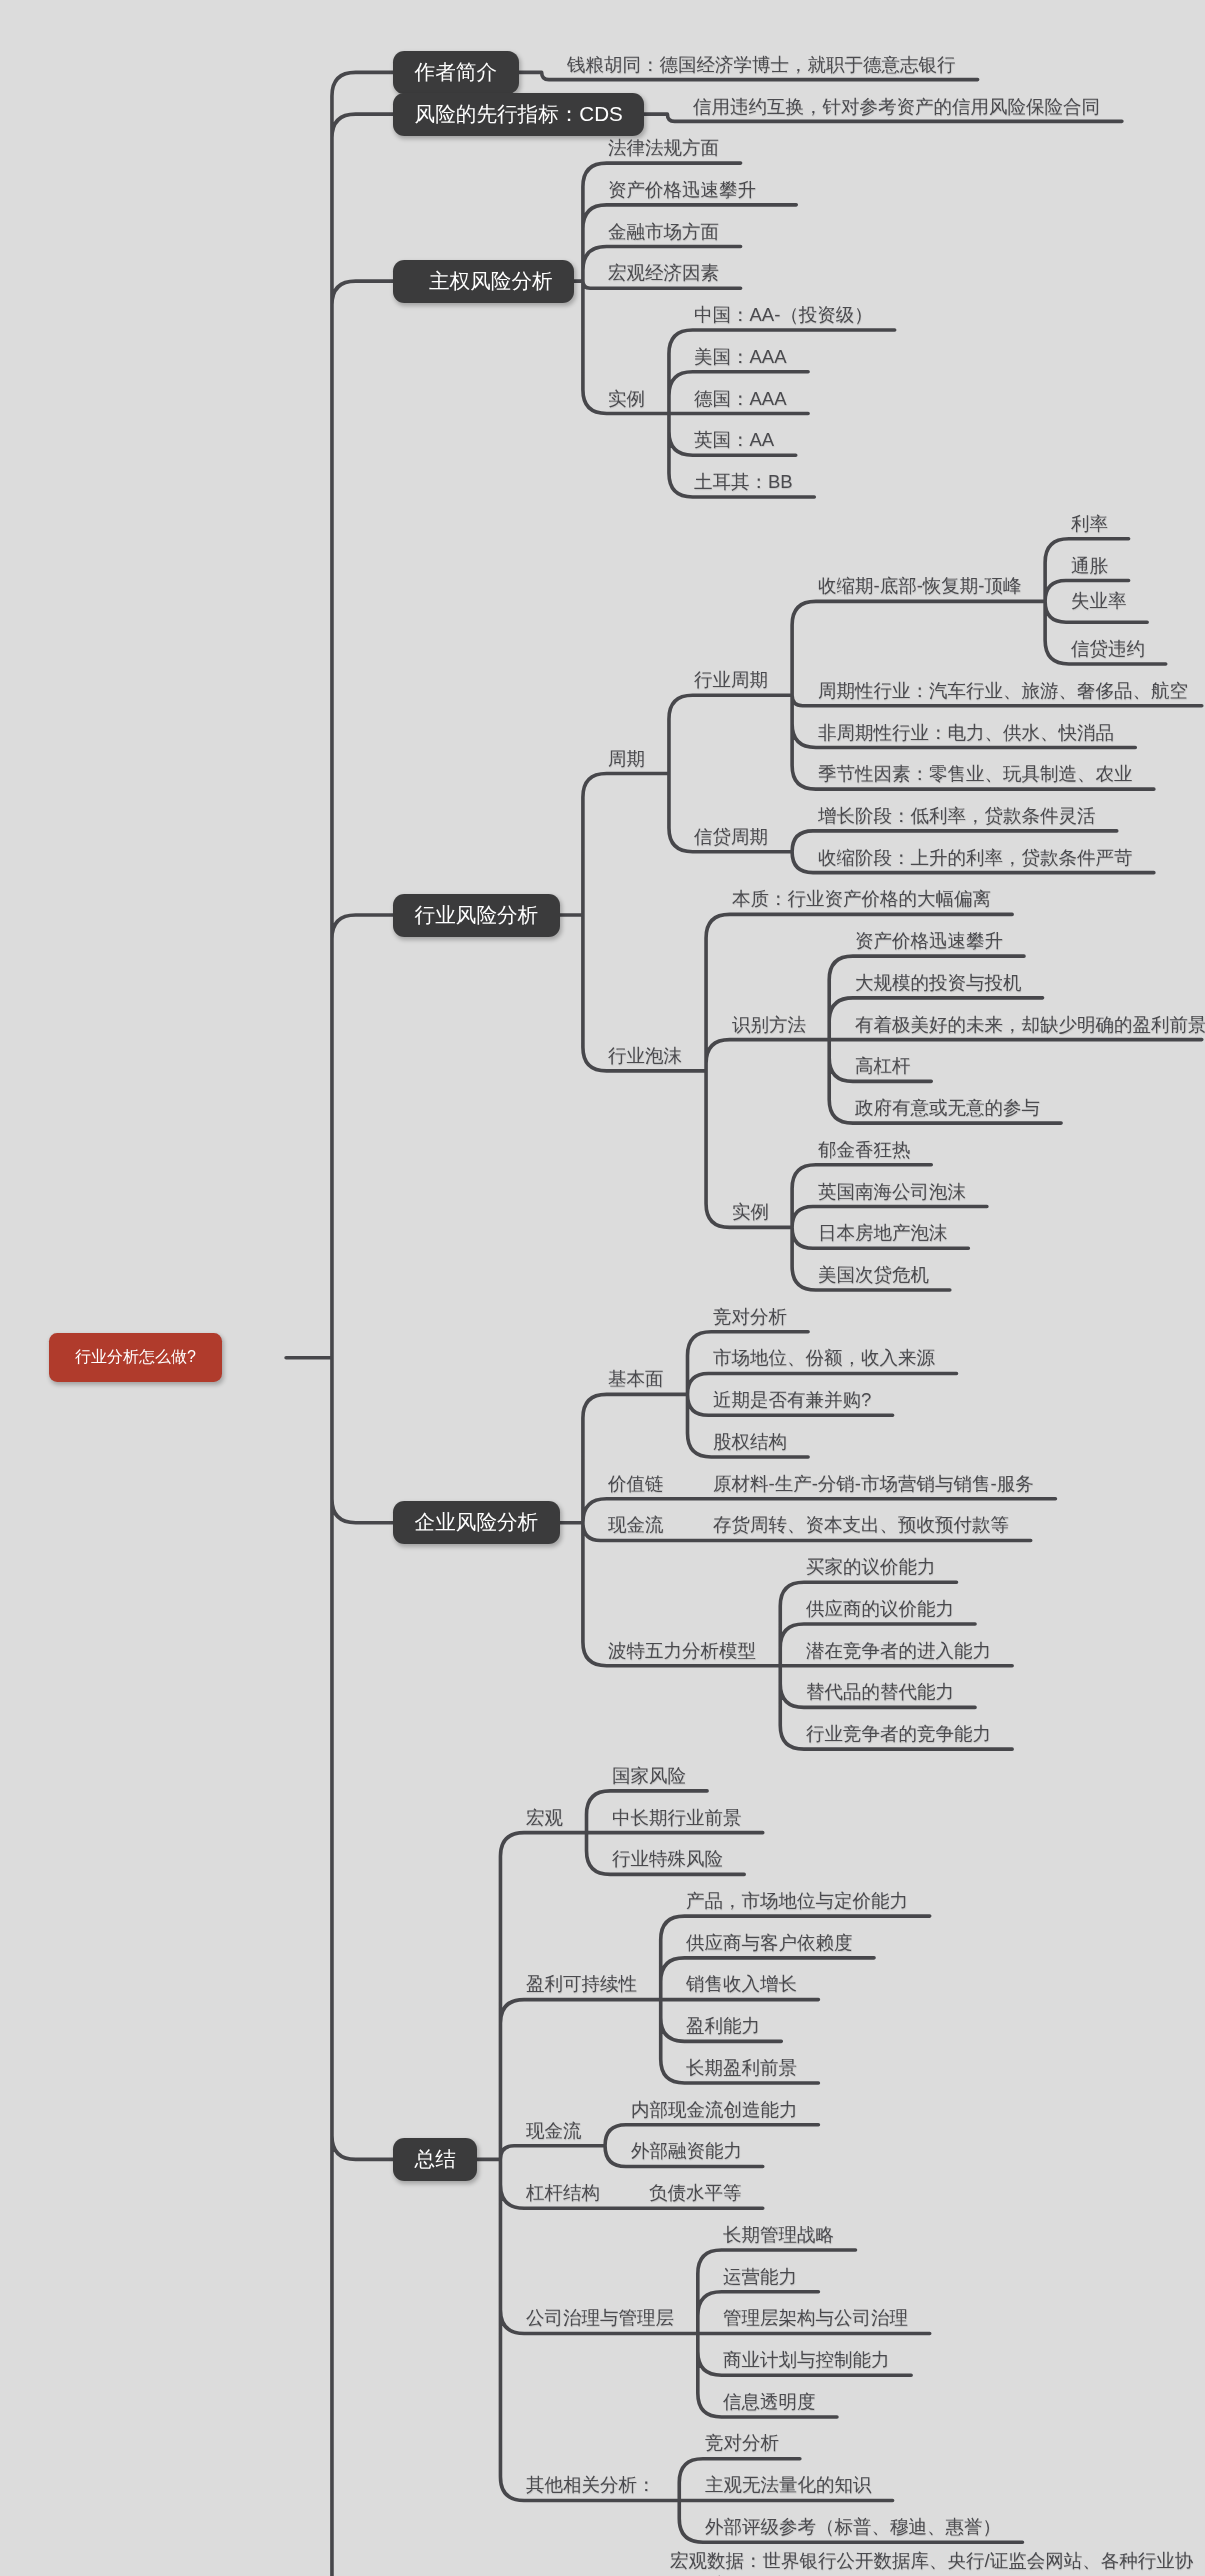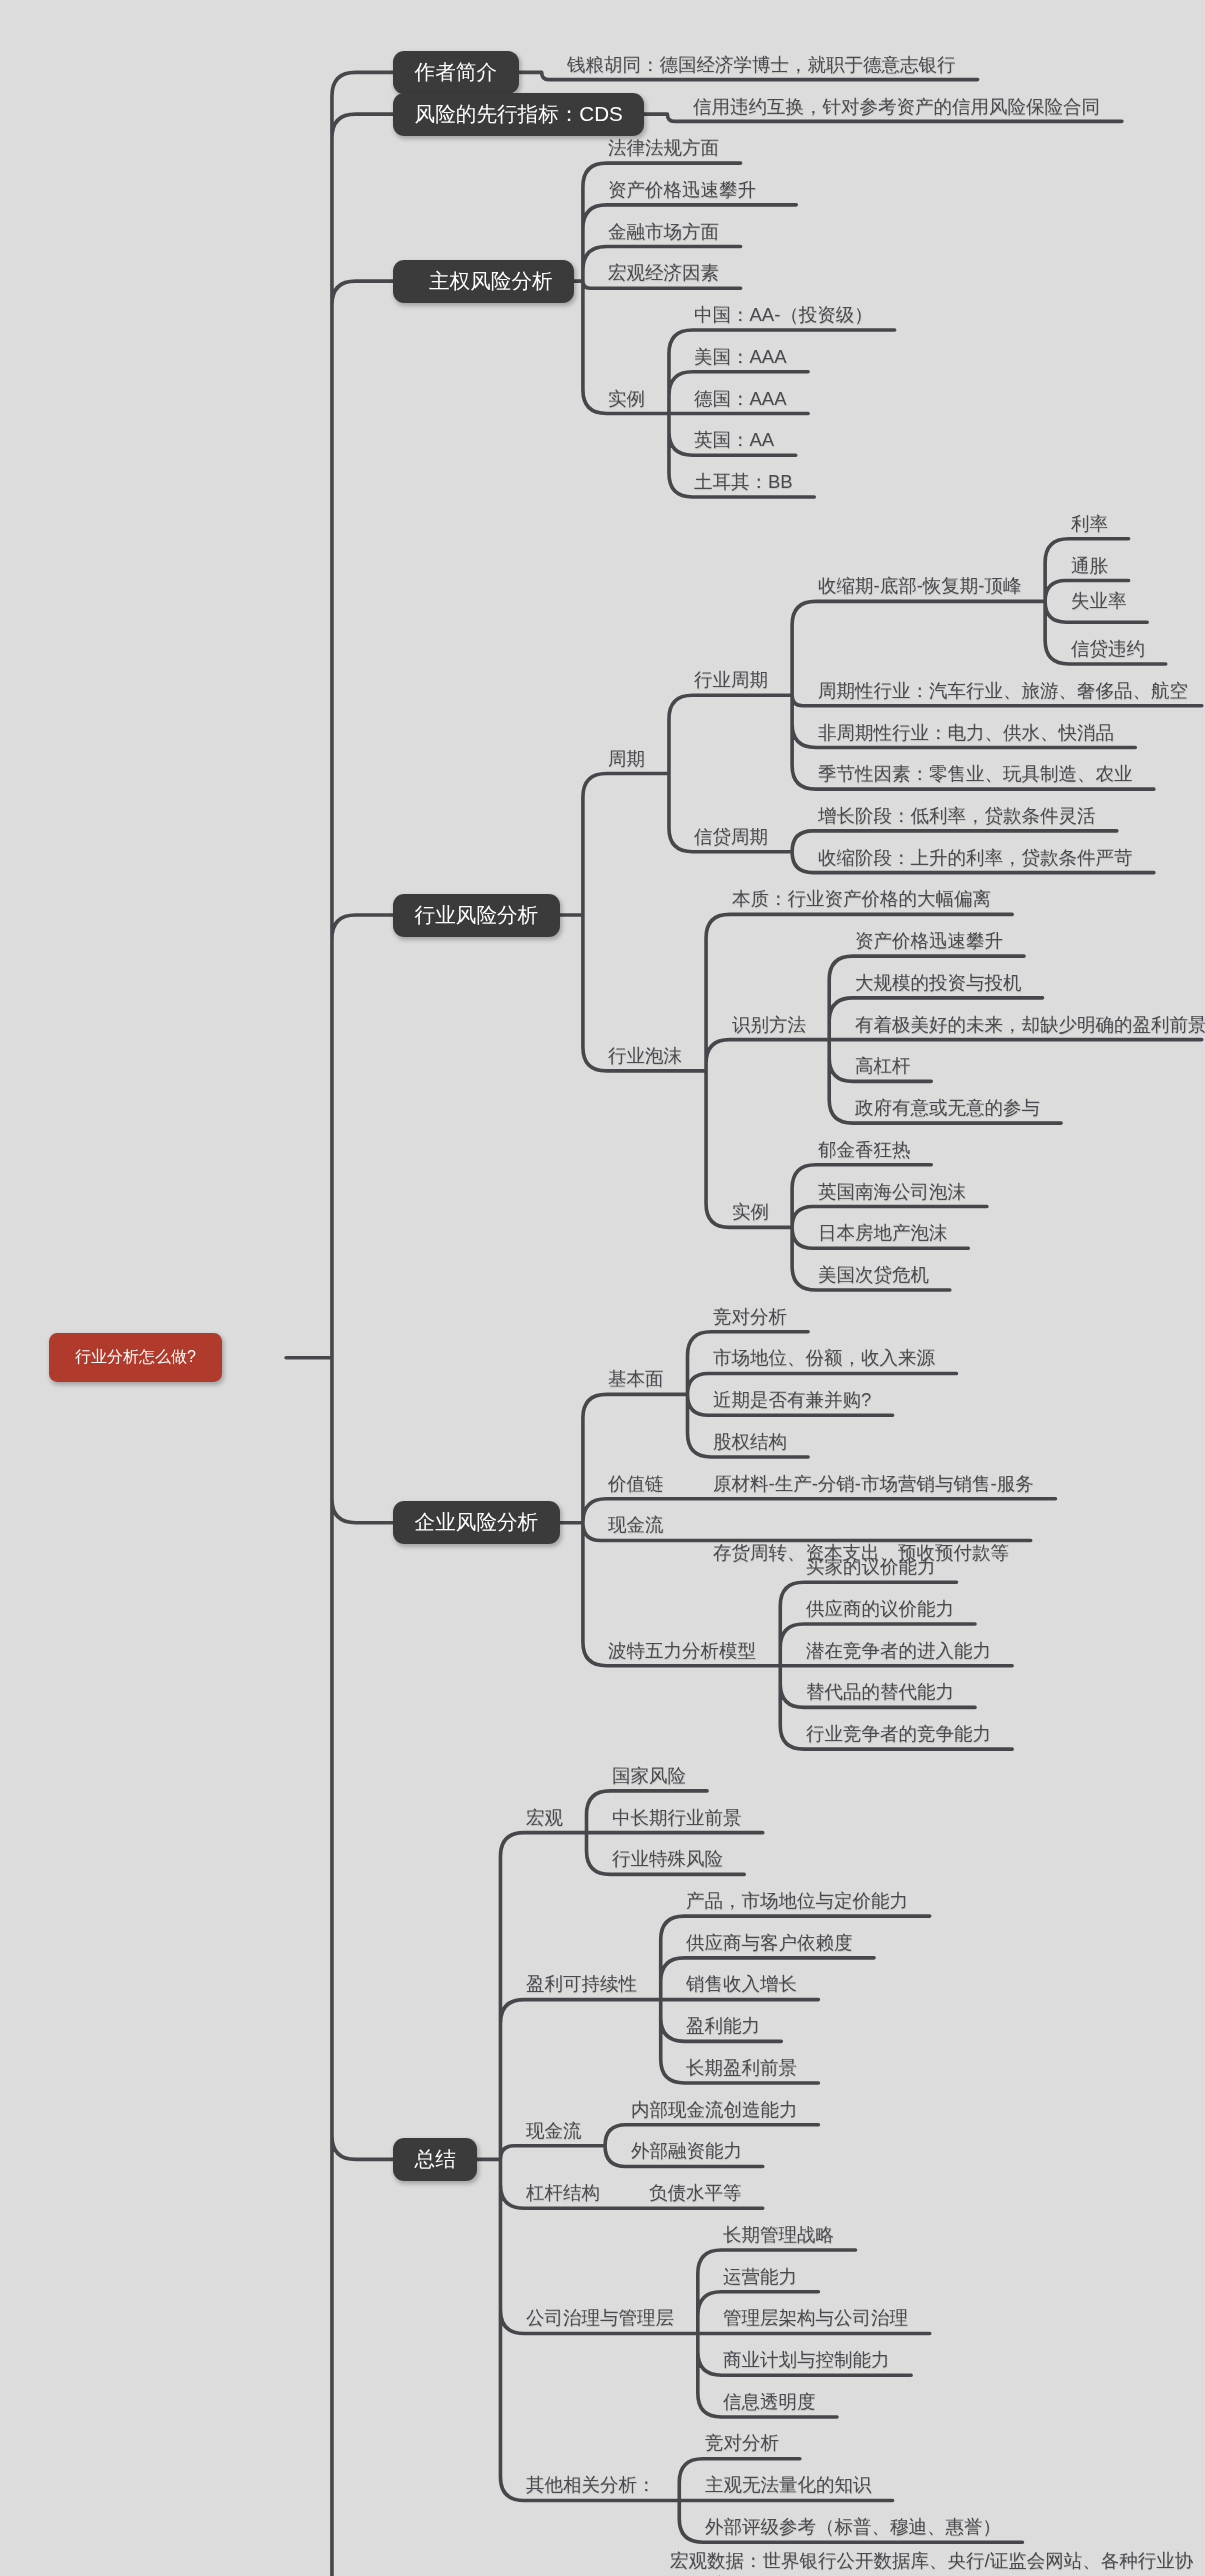--- a/index.html
+++ b/index.html
@@ -71,21 +71,21 @@
     <div class="tnode" style="left: 818px; top: 1263px;">美国次贷危机</div>
     <div class="bnode" style="left: 393px; top: 1501px;">企业风险分析</div>
     <div class="tnode" style="left: 608px; top: 1367px;">基本面</div>
     <div class="tnode" style="left: 713px; top: 1305px;">竞对分析</div>
     <div class="tnode" style="left: 713px; top: 1346px;">市场地位、份额，收入来源</div>
     <div class="tnode" style="left: 713px; top: 1388px;">近期是否有兼并购?</div>
     <div class="tnode" style="left: 713px; top: 1430px;">股权结构</div>
     <div class="tnode" style="left: 608px; top: 1472px;">价值链</div>
     <div class="tnode" style="left: 713px; top: 1472px;">原材料-生产-分销-市场营销与销售-服务</div>
     <div class="tnode" style="left: 608px; top: 1513px;">现金流</div>
-    <div class="tnode" style="left: 713px; top: 1513px; margin-top: 28px;">存货周转、资本支出、预收预付款等</div>
+    <div class="tnode" style="left: 713px; top: 1513px;">存货周转、资本支出、预收预付款等</div>
     <div class="tnode" style="left: 608px; top: 1639px;">波特五力分析模型</div>
     <div class="tnode" style="left: 806px; top: 1555px;">买家的议价能力</div>
     <div class="tnode" style="left: 806px; top: 1597px;">供应商的议价能力</div>
     <div class="tnode" style="left: 806px; top: 1639px;">潜在竞争者的进入能力</div>
     <div class="tnode" style="left: 806px; top: 1680px;">替代品的替代能力</div>
     <div class="tnode" style="left: 806px; top: 1722px;">行业竞争者的竞争能力</div>
     <div class="bnode" style="left: 393px; top: 2138px;">总结</div>
     <div class="tnode" style="left: 526px; top: 1806px;">宏观</div>
     <div class="tnode" style="left: 612px; top: 1764px;">国家风险</div>
     <div class="tnode" style="left: 612px; top: 1806px;">中长期行业前景</div>

